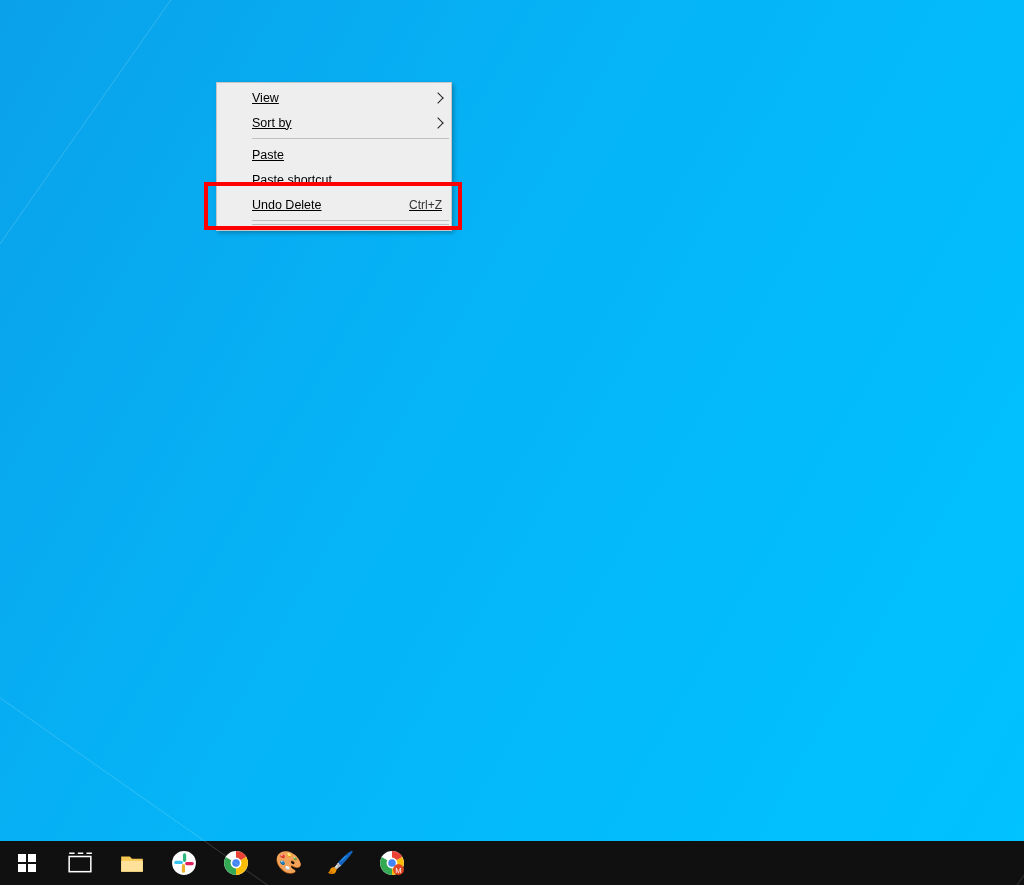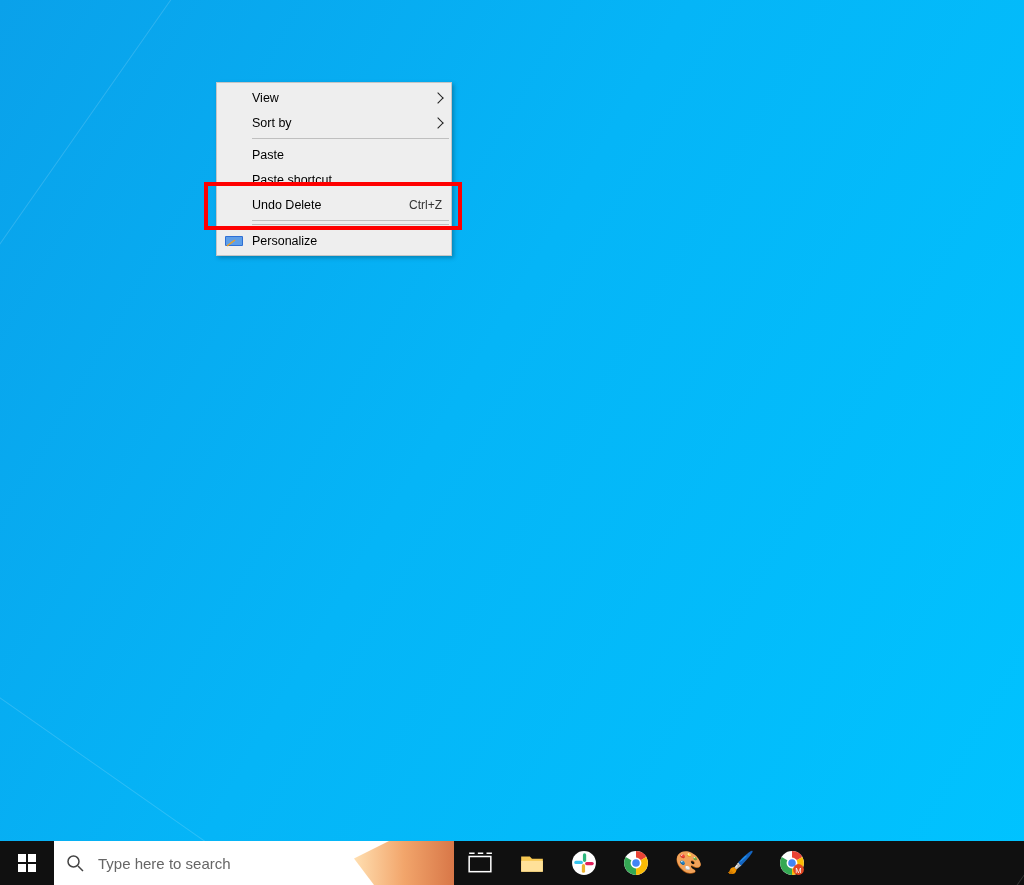--- a/index.html
+++ b/index.html
@@ -39,20 +39,21 @@
       font-size: 12.5px;
       color: #000;
     }
     .cm-item {
       display: flex;
       align-items: center;
       height: 25px;
       padding: 0 8px 0 34px;
       position: relative;
       cursor: default;
+      text-decoration: underline;
     }
     .cm-label { flex: 1; }
     .cm-shortcut { font-size: 12px; color: #333; text-align: right; }
     .cm-arrow {
       width: 8px; height: 8px;
       border-top: 1.5px solid #222;
       border-right: 1.5px solid #222;
       transform: rotate(45deg);
       margin-left: 8px;
     }
@@ -151,49 +152,33 @@
     <div class="cm-item">
       <span class="cm-label">Undo Delete</span>
       <span class="cm-shortcut">Ctrl+Z</span>
     </div>
 
     <div class="cm-sep"></div>
 
 
     <div class="cm-sep"></div>
 
-    <div class="cm-item">
-      <svg class="cm-icon" viewBox="0 0 18 14">
-        <rect x="0" y="2" width="18" height="10" rx="1" fill="#2e6fd4"></rect>
-        <rect x="1" y="3" width="16" height="8" fill="#5e9ee8"></rect>
-        <line x1="2" y1="12" x2="10" y2="6" stroke="#f0a020" stroke-width="1.5"></line>
-      </svg>
-      <span class="cm-label">Personalize</span>
-    </div>
 
   </div>
 
   <div class="highlight-box" style="left:204px; top:182px; width:258px; height:48px;"></div>
 
   <div class="taskbar">
     <div class="start">
       <svg viewBox="0 0 18 18">
         <rect x="0" y="0" width="8" height="8"></rect>
           <rect x="10" y="0" width="8" height="8"></rect>
         <rect x="0" y="10" width="8" height="8"></rect>
           <rect x="10" y="10" width="8" height="8"></rect>
       </svg>
-    </div>
-    <div class="searchbox">
-      <svg class="mag" viewBox="0 0 18 18">
-        <circle cx="7.5" cy="7.5" r="5.5" fill="none" stroke="#444" stroke-width="1.5"></circle>
-        <line x1="12" y1="12" x2="17" y2="17" stroke="#444" stroke-width="1.5"></line>
-      </svg>
-      <span class="search-text">Type here to search</span>
-      <div class="search-art"></div>
     </div>
     <div class="tb-icon">
       <svg viewBox="0 0 24 24" fill="none" stroke="#fff" stroke-width="1.4">
         <rect x="2" y="6" width="20" height="14"></rect>
         <line x1="2" y1="3" x2="7" y2="3"></line>
           <line x1="10" y1="3" x2="15" y2="3"></line>
           <line x1="18" y1="3" x2="23" y2="3"></line>
       </svg>
     </div>
     <div class="tb-icon">

